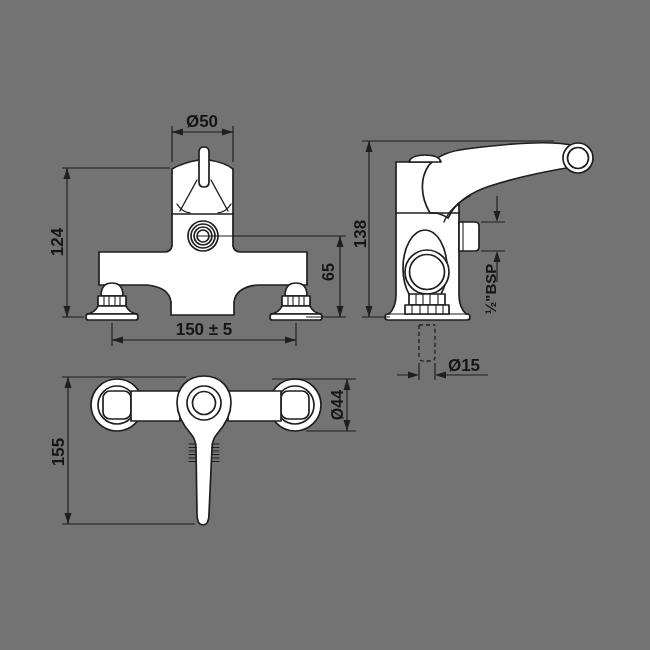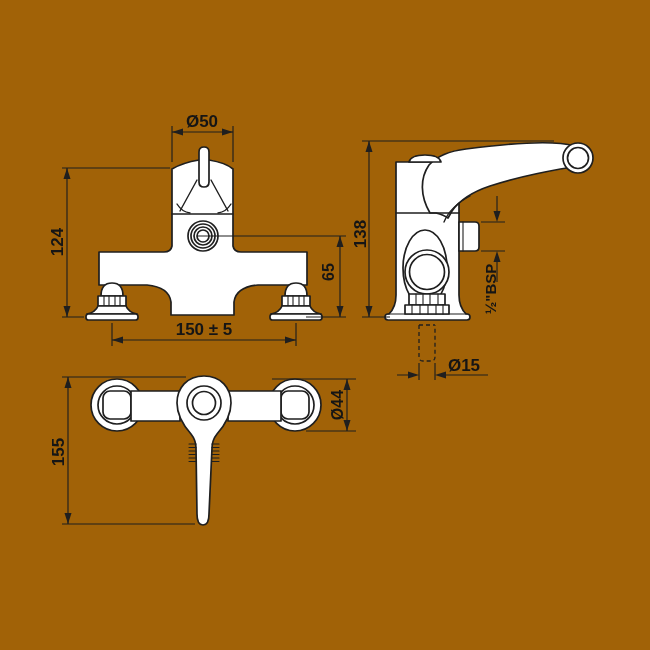--- a/index.html
+++ b/index.html
@@ -1,16 +1,16 @@
 <!DOCTYPE html>
 <html><head>
 <meta charset="utf-8">
 <style>
   html,body{margin:0;padding:0;background:#ffffff;}
-  .stage{width:650px;height:650px;background:#a16207;position:relative;font-family:"Liberation Sans",sans-serif;}
+  .stage{width:650px;height:650px;background:#737373;position:relative;font-family:"Liberation Sans",sans-serif;}
   svg{display:block;}
   .part{fill:#ffffff;stroke:#1f1f1f;stroke-width:1.7;stroke-linejoin:round;stroke-linecap:round;}
   .detail{fill:none;stroke:#1f1f1f;stroke-width:1.4;stroke-linecap:round;}
   .thin{fill:none;stroke:#1f1f1f;stroke-width:1.1;stroke-linecap:round;}
   .dim{fill:none;stroke:#1f1f1f;stroke-width:1.15;}
   .ah{fill:#1f1f1f;stroke:none;}
   .hid{fill:none;stroke:#1f1f1f;stroke-width:1.3;stroke-dasharray:4 3;}
   text.dimtxt{fill:#151515;font-family:"Liberation Sans",sans-serif;font-weight:700;font-size:17px;text-anchor:middle;}
   text.small{font-size:15px;}
   text.mid{font-size:16px;}

